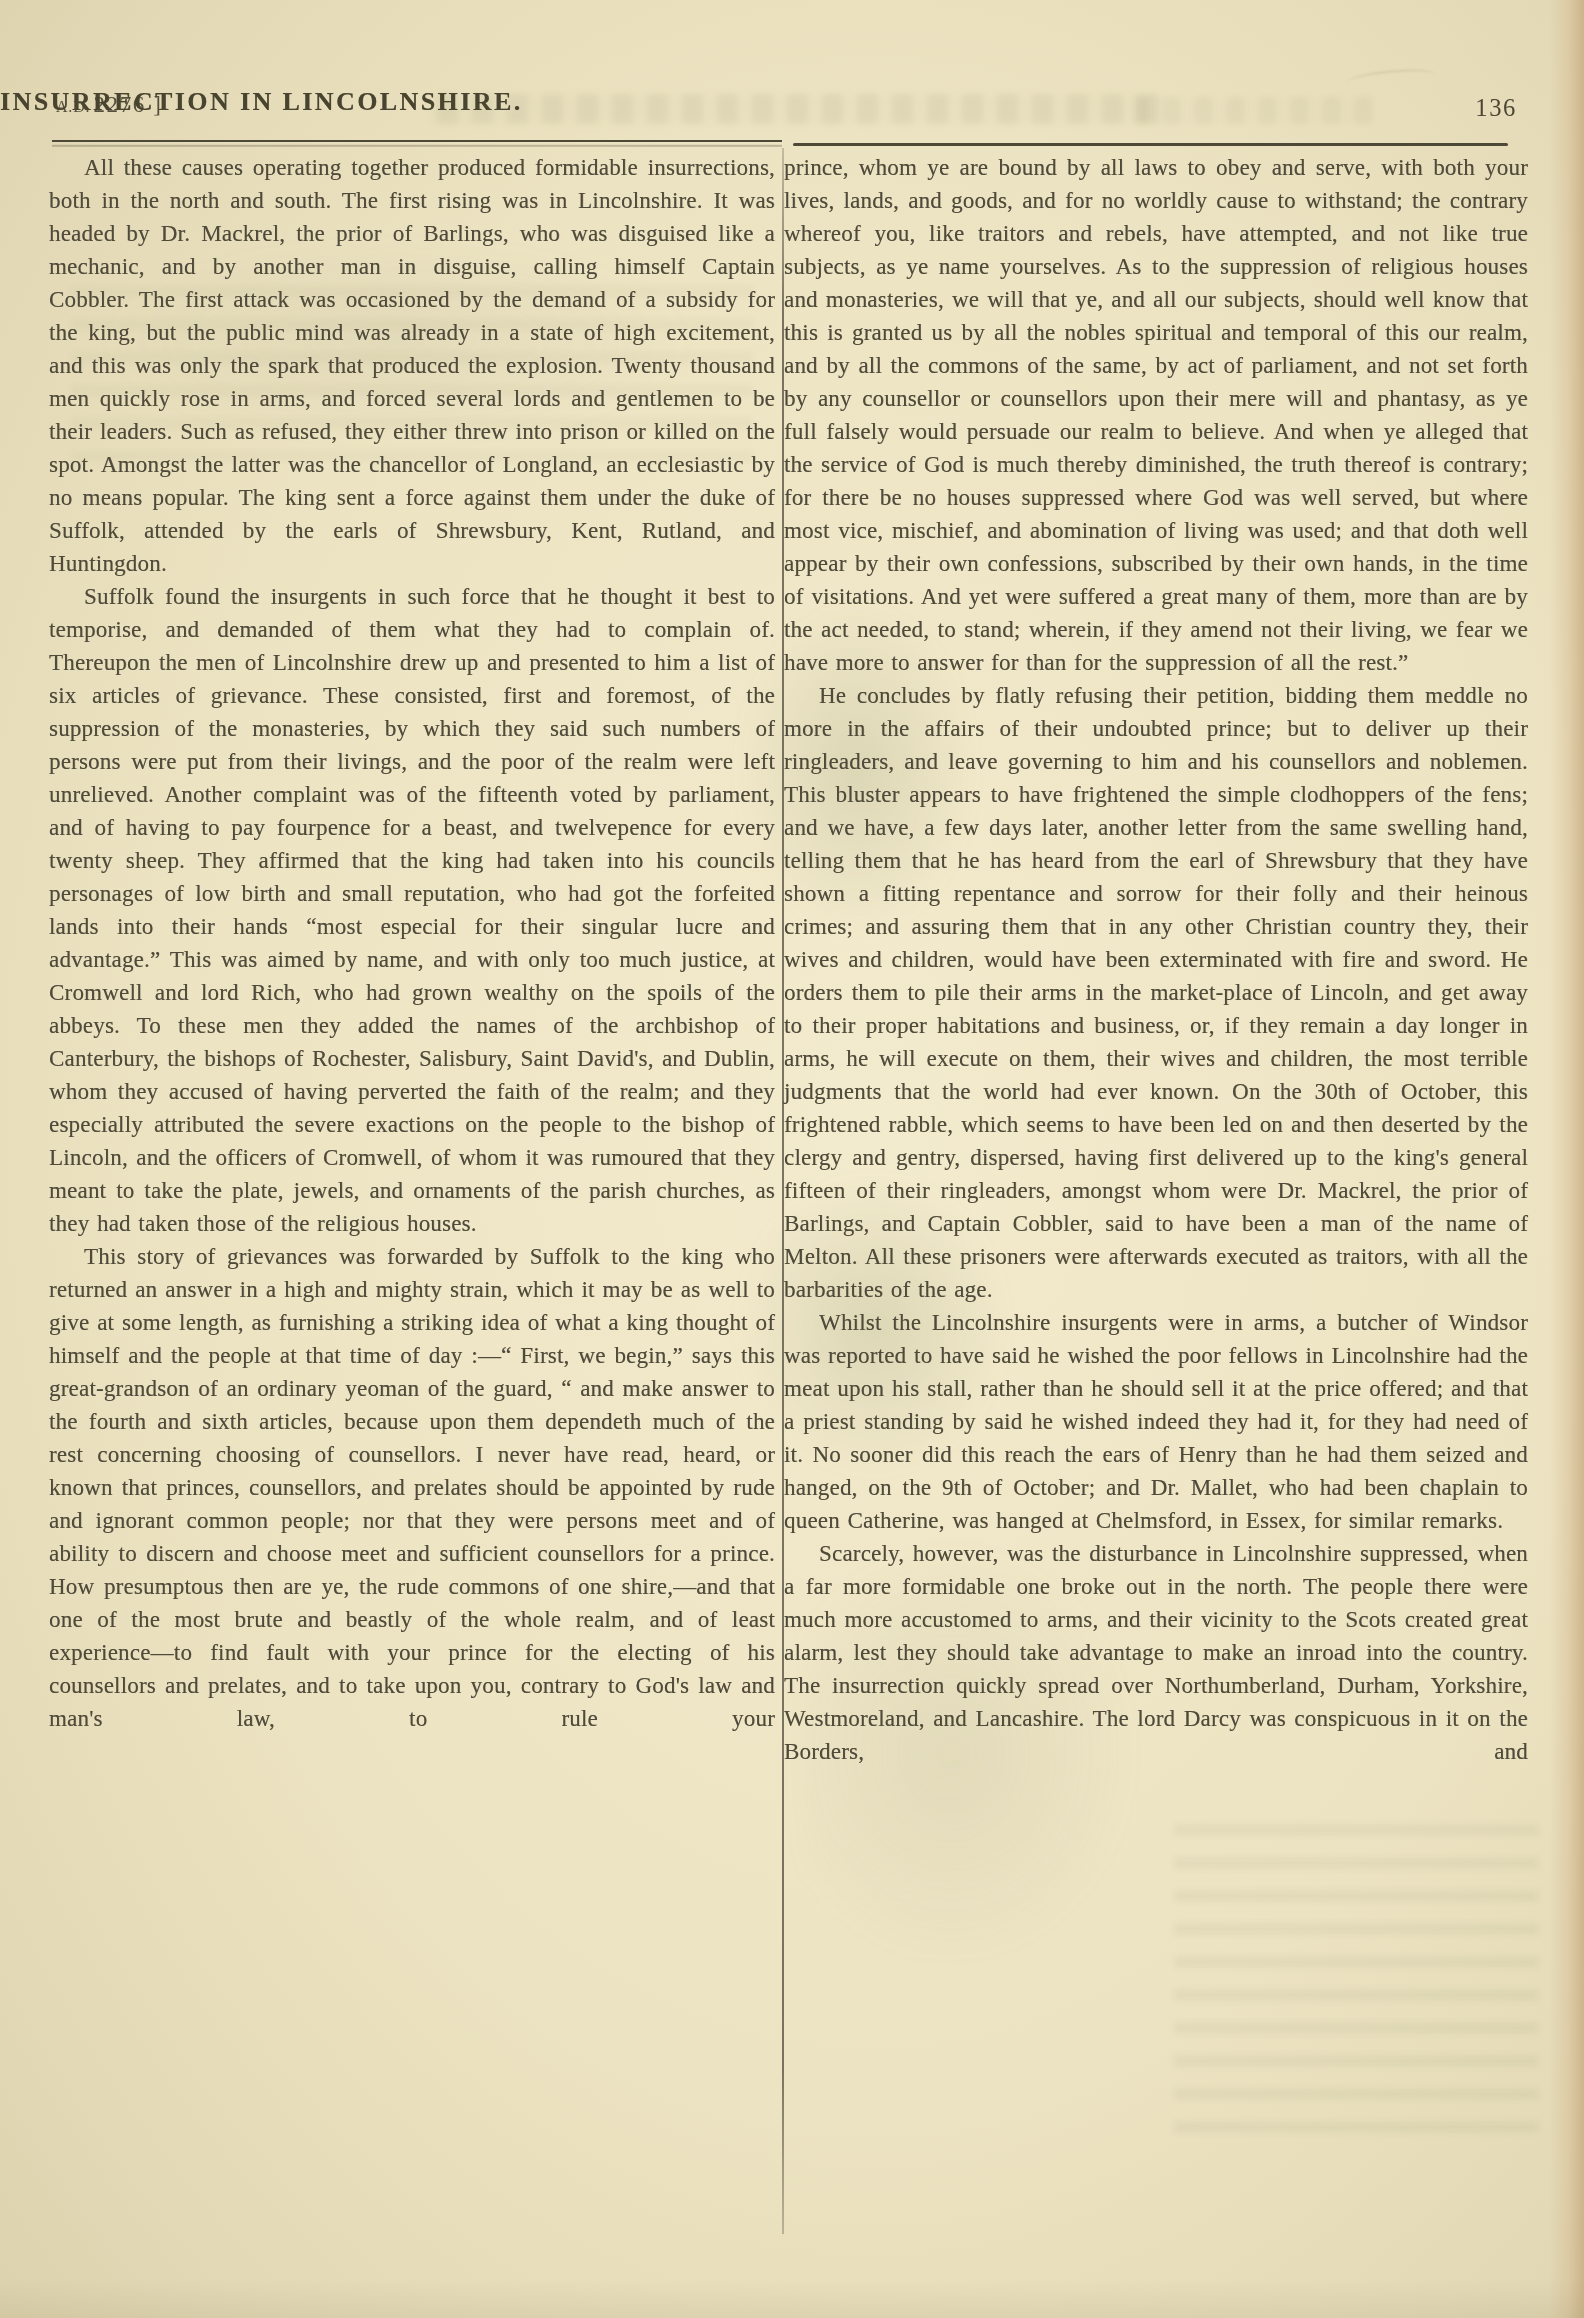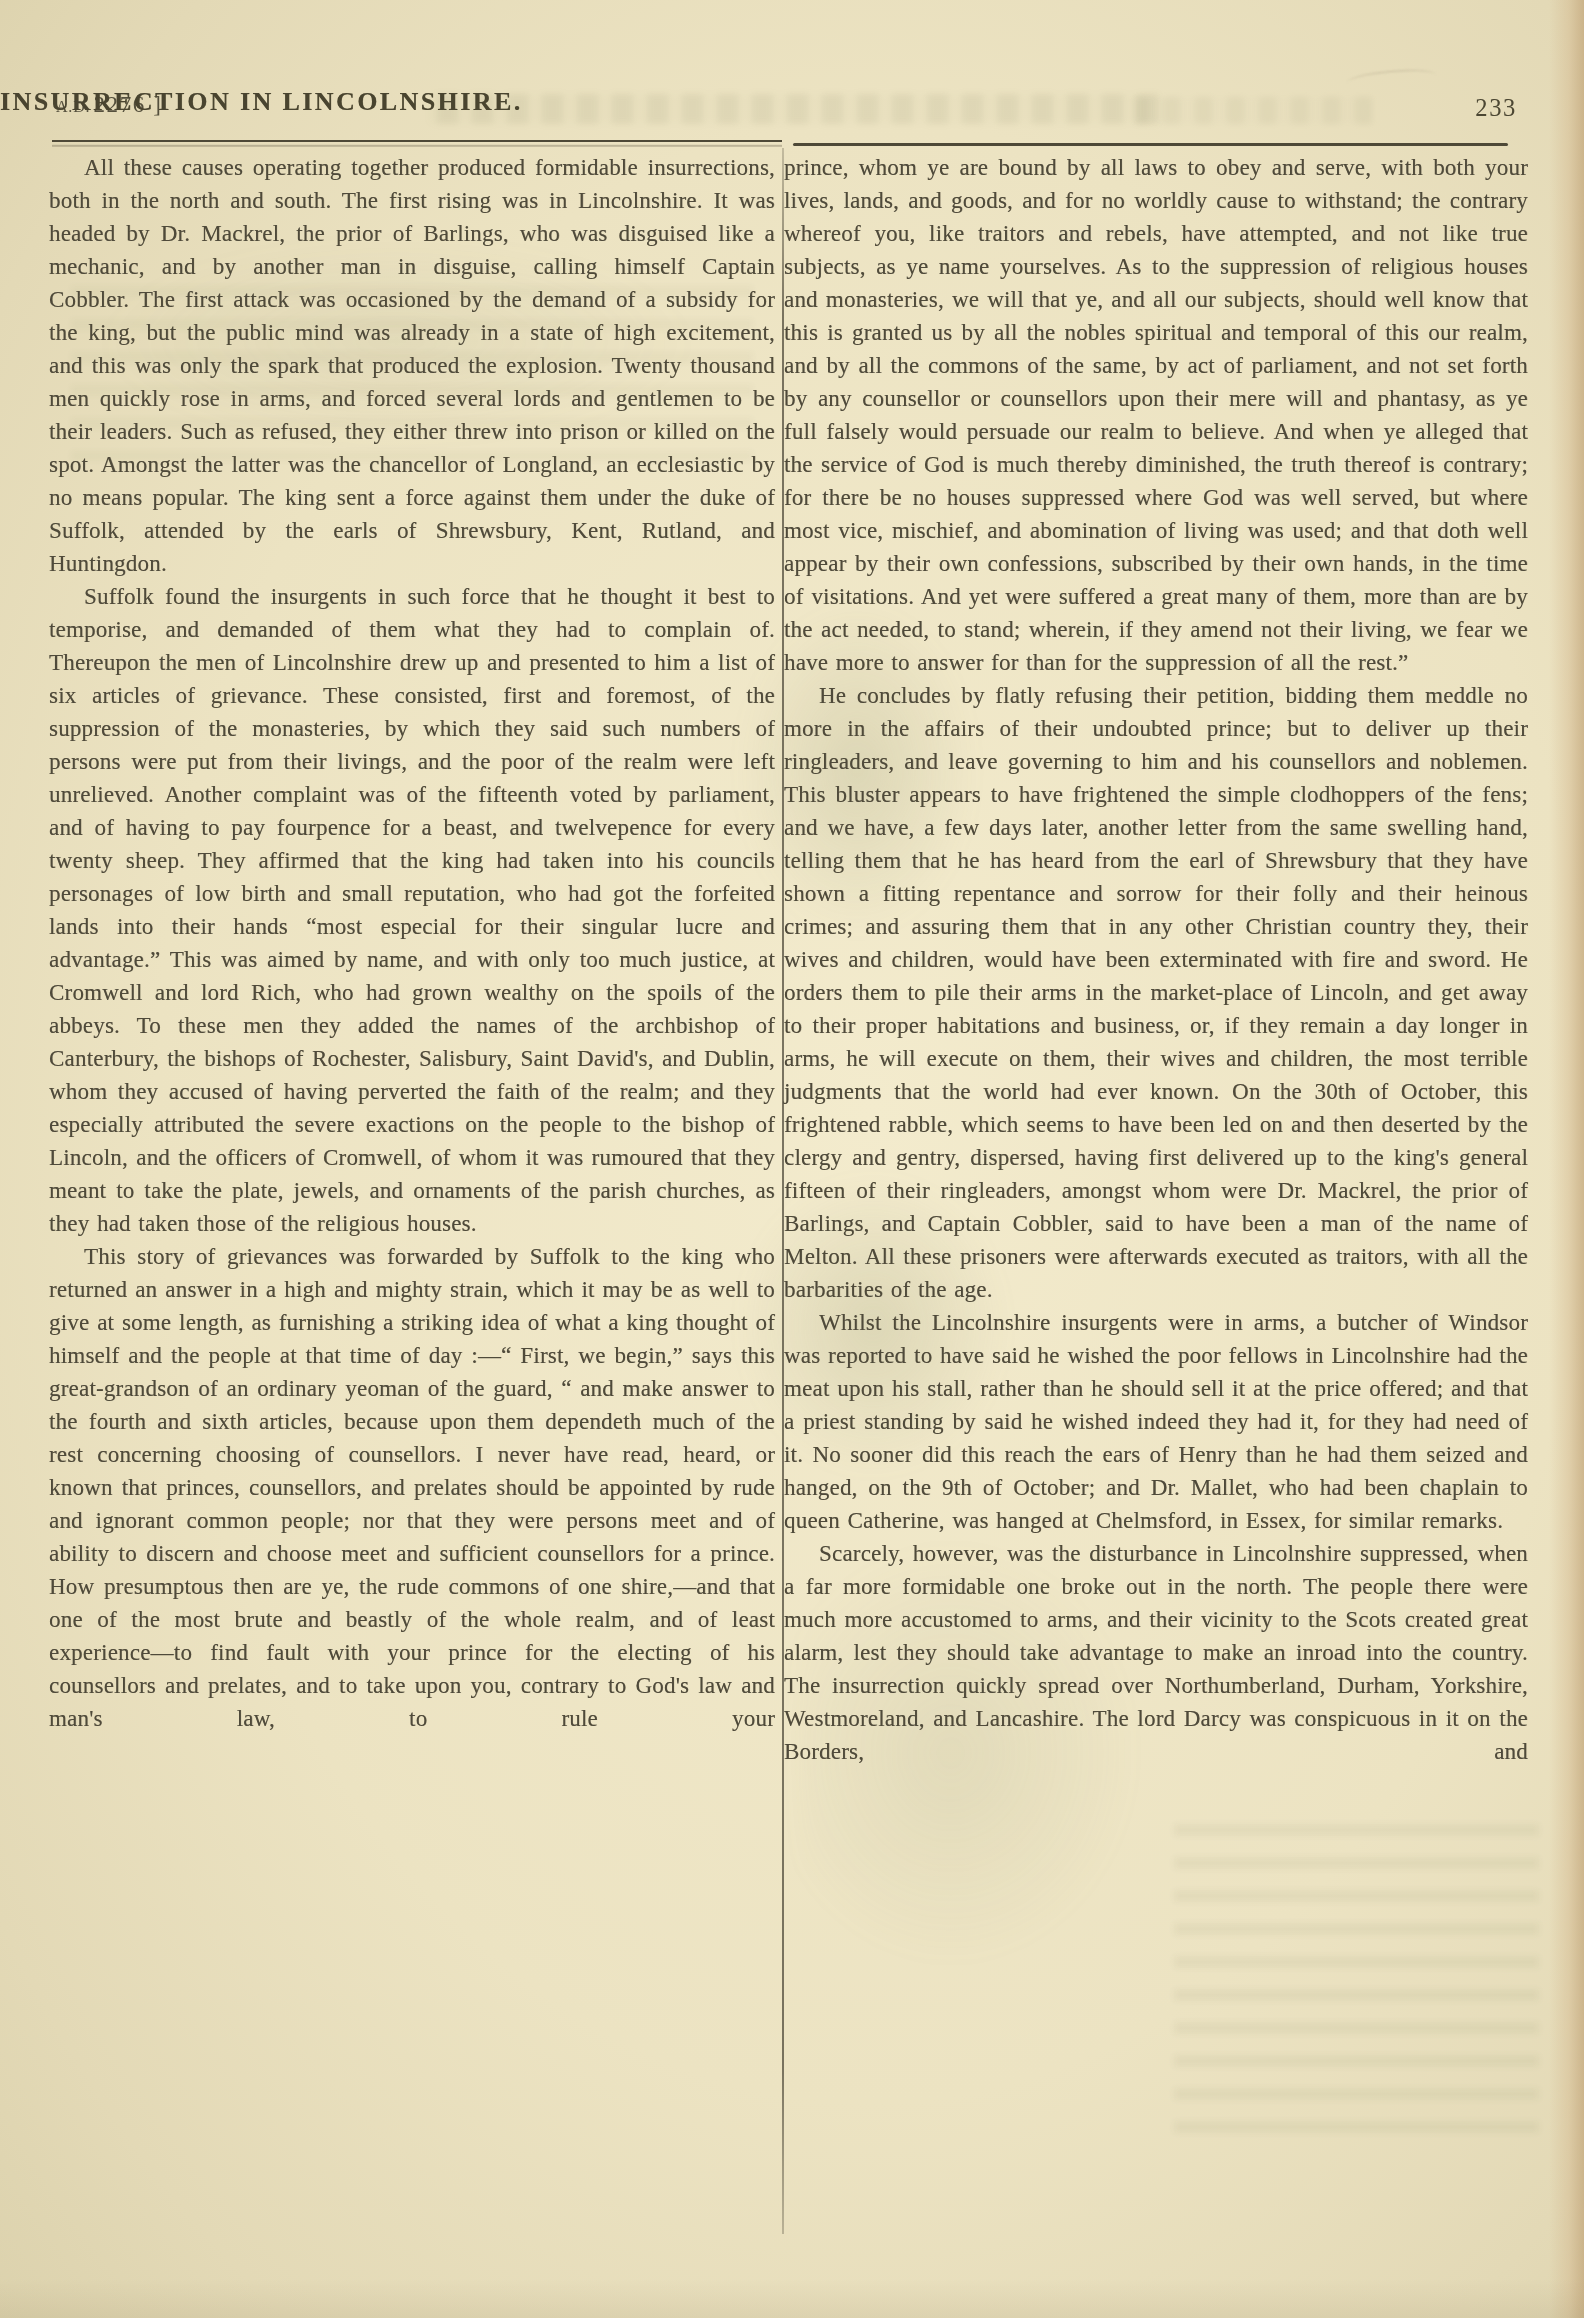--- a/index.html
+++ b/index.html
@@ -91,21 +91,21 @@
   <div class="ghost ghost-lines-2"></div>
   <div class="stain stain-1"></div>
   <div class="stain stain-2"></div>
   <div class="stain stain-3"></div>
   <div class="stain stain-4"></div>
   <div class="squiggle"></div>
 
   <header class="page-header">
     <span class="date"><span class="era">A.D.</span> <span class="year">2276 ]</span></span>
     <span class="title">INSURRECTION IN LINCOLNSHIRE.</span>
-    <span class="pageno">233</span>
+    <span class="pageno">136</span>
   </header>
 
   <div class="rule rule-left"></div>
   <div class="rule rule-right"></div>
   <div class="divider"></div>
 
   <main class="columns">
     <div class="col col-left">
         <p class="indent">All these causes operating together produced formidable insurrections, both in the north and south. The first rising was in Lincolnshire. It was headed by Dr. Mackrel, the prior of Barlings, who was disguised like a mechanic, and by another man in disguise, calling himself Captain Cobbler. The first attack was occasioned by the demand of a subsidy for the king, but the public mind was already in a state of high excitement, and this was only the spark that produced the explosion. Twenty thousand men quickly rose in arms, and forced several lords and gentlemen to be their leaders. Such as refused, they either threw into prison or killed on the spot. Amongst the latter was the chancellor of Longland, an ecclesiastic by no means popular. The king sent a force against them under the duke of Suffolk, attended by the earls of Shrewsbury, Kent, Rutland, and Huntingdon.</p>
         <p class="indent">Suffolk found the insurgents in such force that he thought it best to temporise, and demanded of them what they had to complain of. Thereupon the men of Lincolnshire drew up and presented to him a list of six articles of grievance. These consisted, first and foremost, of the suppression of the monasteries, by which they said such numbers of persons were put from their livings, and the poor of the realm were left unrelieved. Another complaint was of the fifteenth voted by parliament, and of having to pay fourpence for a beast, and twelvepence for every twenty sheep. They affirmed that the king had taken into his councils personages of low birth and small reputation, who had got the forfeited lands into their hands “most especial for their singular lucre and advantage.” This was aimed by name, and with only too much justice, at Cromwell and lord Rich, who had grown wealthy on the spoils of the abbeys. To these men they added the names of the archbishop of Canterbury, the bishops of Rochester, Salisbury, Saint David's, and Dublin, whom they accused of having perverted the faith of the realm; and they especially attributed the severe exactions on the people to the bishop of Lincoln, and the officers of Cromwell, of whom it was rumoured that they meant to take the plate, jewels, and ornaments of the parish churches, as they had taken those of the religious houses.</p>

